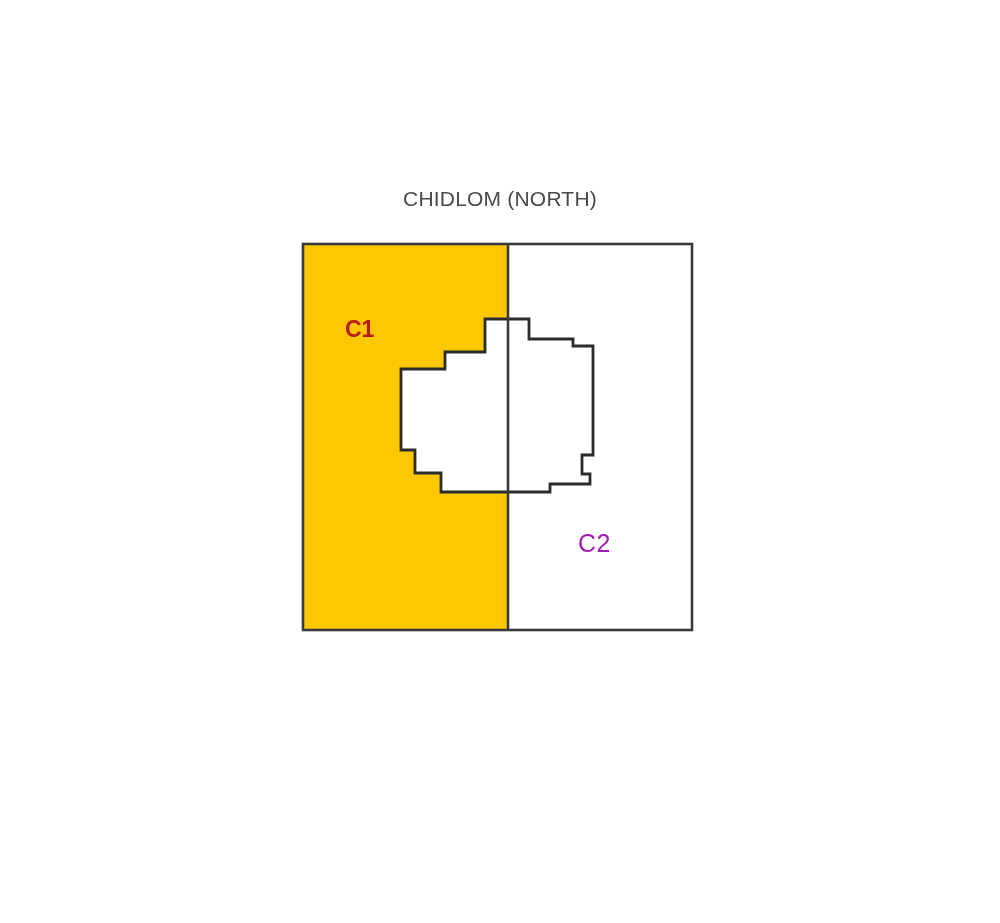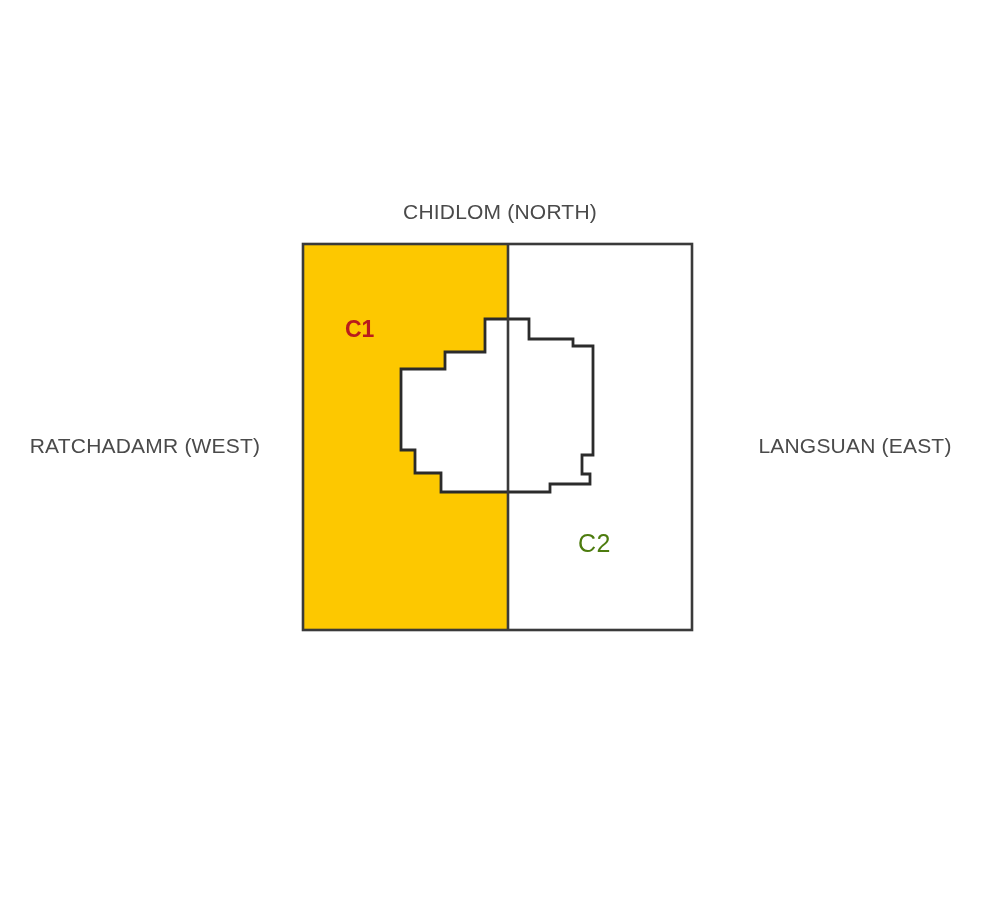--- a/index.html
+++ b/index.html
@@ -29,21 +29,21 @@
     font-family: "Liberation Sans", sans-serif;
     font-size: 21px;
     font-weight: 400;
     letter-spacing: 0.2px;
     white-space: nowrap;
   }
 
   #label-north {
     left: 0;
     right: 0;
-    top: 200px;
+    top: 187px;
     text-align: center;
   }
 
   #label-south {
     left: 0;
     right: 0;
     top: 688px;
     text-align: center;
   }
 
@@ -94,35 +94,33 @@
     letter-spacing: 0.5px;
   }
 </style>
 </head>
 <body style="background: rgb(255, 255, 255);">
 
 <div id="diagram-root">
 
   <div class="dir-label" id="label-north">CHIDLOM (NORTH)</div>
 
-  <div class="dir-label" id="label-west">RATCHADAMR (WEST)</div>
 
-  <div class="dir-label" id="label-east">LANGSUAN (EAST)</div>
 
 
   <svg id="plot-svg" viewBox="0 0 1000 923" xmlns="http://www.w3.org/2000/svg">
 
     <rect x="303" y="244" width="205" height="386" fill="#fdc800" stroke="none"></rect>
 
     <rect x="508" y="244" width="184" height="386" fill="#ffffff" stroke="none"></rect>
 
     <polygon points="485,319 529,319 529,339 573,339 573,346 593,346 593,455 582,455 582,474 590,474 590,484 550,484 550,492 441,492 441,473 415,473 415,450 401,450 401,369 445,369 445,352 485,352" fill="#ffffff" stroke="#2b2b2b" stroke-width="2.8" stroke-linejoin="miter"></polygon>
 
     <line x1="508" y1="244" x2="508" y2="630" stroke="#3a3a3a" stroke-width="2.6" x="508"></line>
 
     <rect x="303" y="244" width="389" height="386" fill="none" stroke="#3a3a3a" stroke-width="2.6"></rect>
   </svg>
 
   <div class="zone-label" id="zone-label-c1" style="color: #b91c1c;">C1</div>
 
-  <div class="zone-label" id="zone-label-c2" style="color: #4d7c0f;">C2</div>
+  <div class="zone-label" id="zone-label-c2" style="color: #a21caf;">C2</div>
 
 </div>
 
 </body></html>

